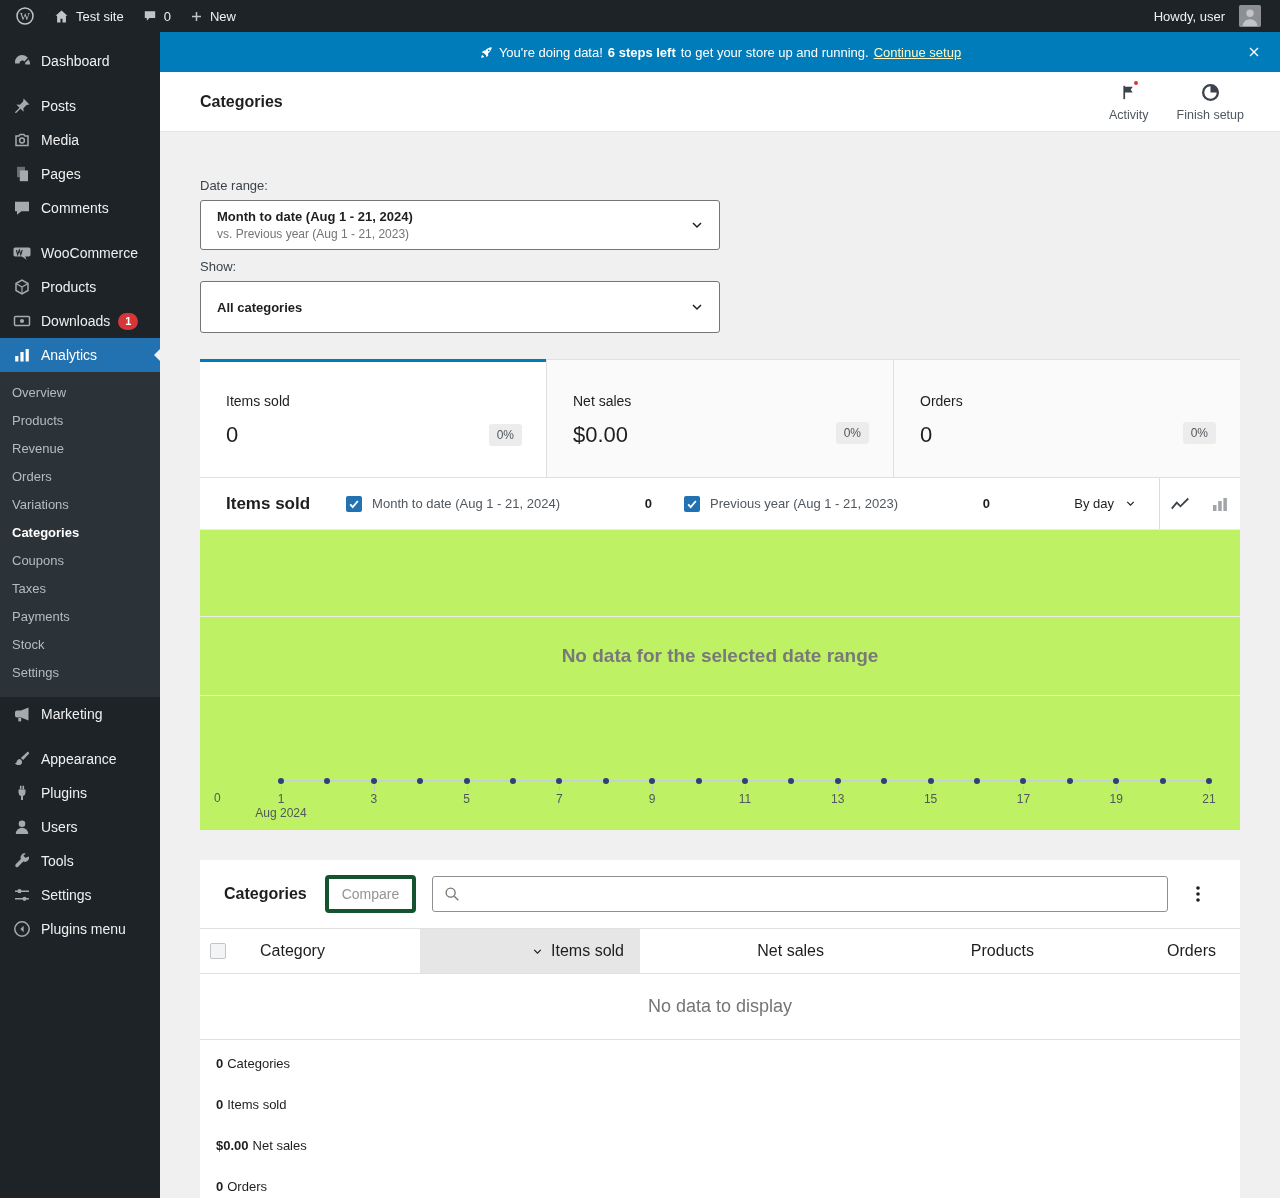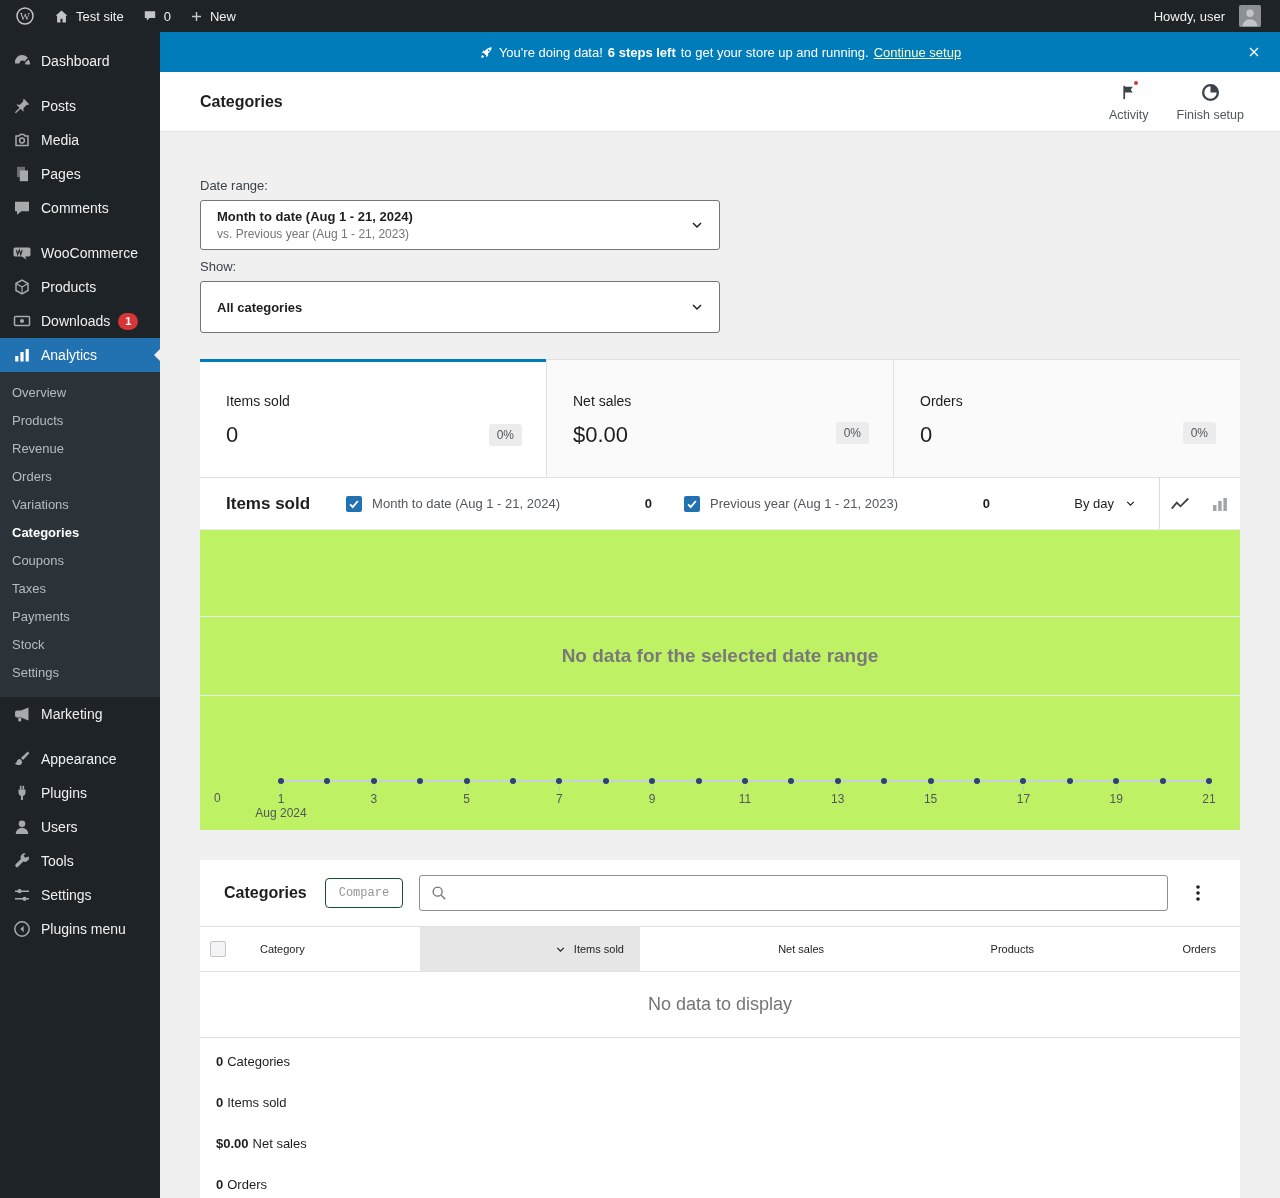--- a/index.html
+++ b/index.html
@@ -90,27 +90,27 @@
   .series-line { position:absolute; left:0; right:0; top:250px; height:2px; background:var(--chart-line,#c9cede); }
   .chart-dot { position:absolute; top:248px; width:6px; height:6px; margin-left:-3px; border-radius:50%; background:var(--chart-dot,#2f4077); }
   .chart-tick { position:absolute; top:256px; width:1px; height:5px; background:#c3c4c7; }
   .chart-tick-label { position:absolute; top:262px; transform:translateX(-50%); font-size:12px; color:#50575e; }
   .chart-month-label { position:absolute; top:276px; transform:translateX(-50%); font-size:12px; color:#50575e; white-space:nowrap; }
 
   
   .table-card { margin-top:30px; background:#fff; }
   .table-card-header { display:flex; align-items:center; padding:15px 24px; }
   .tc-title { font-size:16px; font-weight:600; color:#1e1e1e; margin-right:18px; }
-  .compare-btn { border:1px solid #14532d; color:#949494; background:#fff; border-radius:4px; padding:7px 13px; font-family:Liberation Mono, monospace; font-size:12px; margin-right:16px; cursor:pointer; }
+  .compare-btn { border:4px solid #14532d; color:#949494; background:#fff; border-radius:4px; padding:7px 13px; font-family:Liberation Sans, sans-serif; font-size:14px; margin-right:16px; cursor:pointer; }
   .search-box { flex:1; position:relative; height:36px; border:1px solid #8c8f94; border-radius:3px; display:flex; align-items:center; background:#fff; }
   .search-box input { border:none; outline:none; flex:1; font-family:inherit; font-size:13px; height:100%; padding-left:38px; background:transparent; }
   .search-icon { position:absolute; left:10px; top:8px; color:#757575; display:flex; }
   .kebab-btn { background:none; border:none; margin-left:12px; width:36px; height:36px; display:flex; align-items:center; justify-content:center; cursor:pointer; color:#1e1e1e; }
 
-  .thead { display:grid; grid-template-columns:50px 170px 220px 200px 210px 190px; border-top:1px solid #e0e0e0; border-bottom:1px solid #e0e0e0; height:46px; font-size:11px; color:#1e1e1e; }
+  .thead { display:grid; grid-template-columns:50px 170px 220px 200px 210px 190px; border-top:1px solid #e0e0e0; border-bottom:1px solid #e0e0e0; height:46px; font-size:16px; color:#1e1e1e; }
   .th { display:flex; align-items:center; cursor:pointer; }
   .th-check { padding-left:10px; cursor:default; }
   .th.cat { padding-left:10px; }
   .th.num { justify-content:flex-end; padding-right:16px; }
   .th.last { padding-right:24px; }
   .th.sorted { background:#e6e6e6; gap:7px; }
   .sort-icon { display:flex; color:#1e1e1e; }
   .cb-empty { width:16px; height:16px; border:1px solid #c3c4c7; border-radius:2px; background:#f3f4f5; }
 
   .tempty { padding:22px; text-align:center; font-size:18px; color:#757575; }

